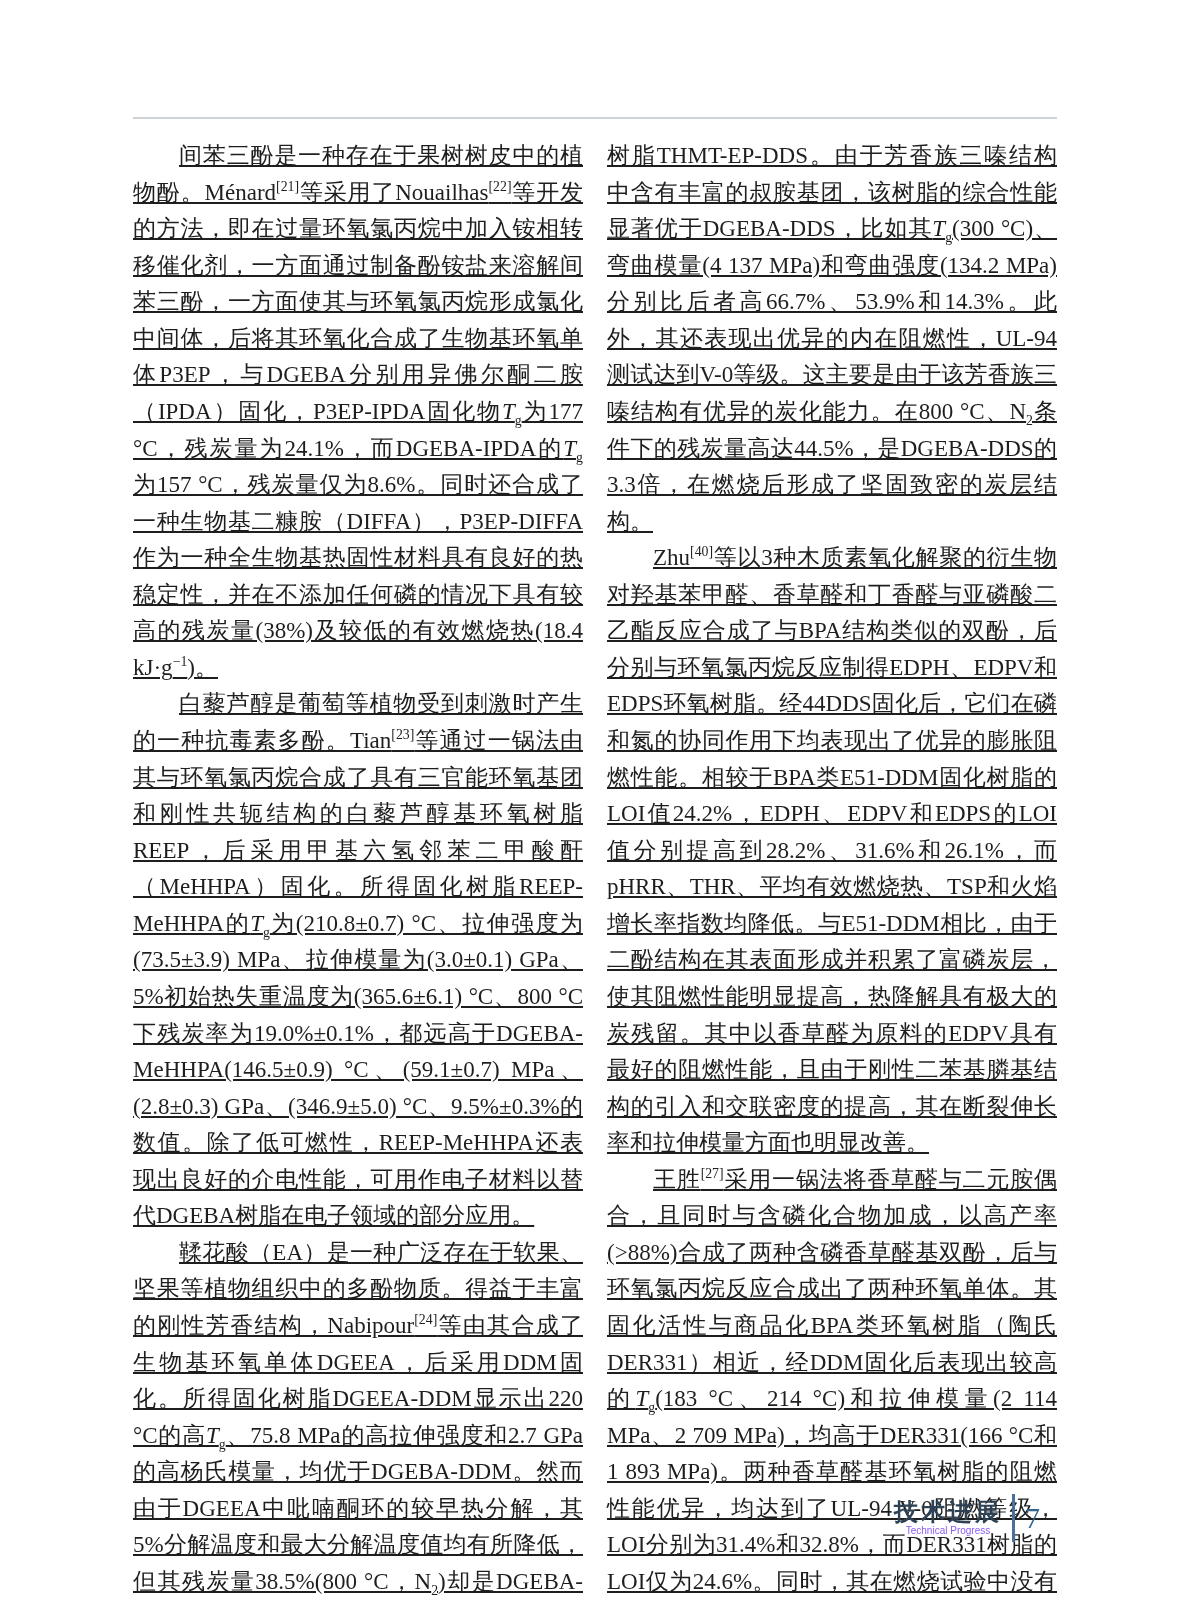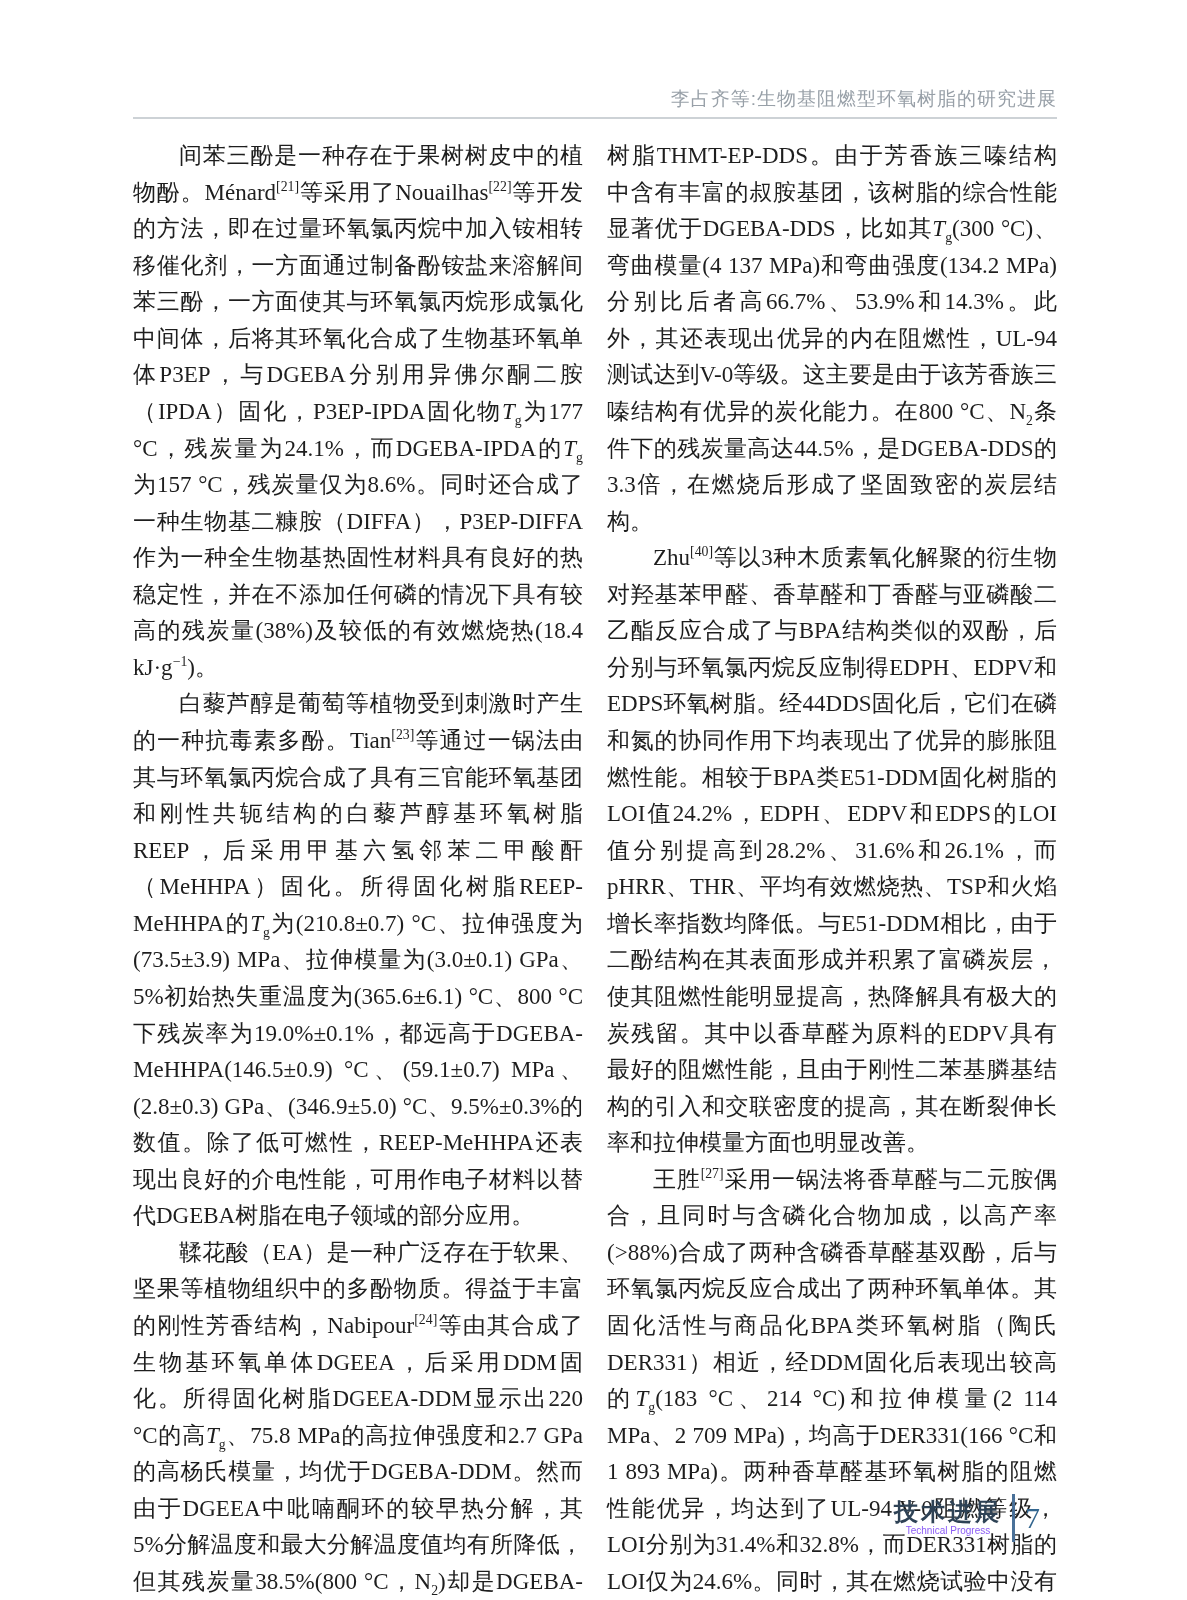--- a/index.html
+++ b/index.html
@@ -17,21 +17,21 @@
     position:absolute;top:117px;left:133px;width:924px;height:0;
     border-top:2px solid #cdd2d6;
   }
   .content{
     position:absolute;top:138px;left:133px;width:924px;
     display:flex;gap:24px;
   }
   .col{
     width:450px;font-size:23px;line-height:1.59;text-align:justify;
   }
-  .col p{margin:0;text-indent:2em;}
+  .col p{margin:0;text-indent:2em;text-decoration:underline;}
   .col p.noindent{text-indent:0;}
   .col sup{font-size:0.60em;line-height:0;}
   .col sub{font-size:0.60em;line-height:0;}
   .footer{
     position:absolute;top:1494px;right:147px;
     display:flex;align-items:center;
   }
   .f-labels{text-align:center;margin-right:10px;}
   .f-cn{
     font-family:"Liberation Sans","DejaVu Sans",sans-serif;
@@ -43,21 +43,20 @@
   }
   .f-bar{width:3px;height:48px;background:#4a7199;margin-right:10px;}
   .f-num{
     font-size:30px;color:#33668f;font-family:"Liberation Serif","DejaVu Serif",serif;
   }
 </style>
 </head>
 <body>
 
 <div class="page">
-  <div class="running-head">李占齐等:生物基阻燃型环氧树脂的研究进展</div>
   <div class="head-rule"></div>
 
   <div class="content">
     <div class="col">
         <p>间苯三酚是一种存在于果树树皮中的植物酚。Ménard<sup>[21]</sup>等采用了Nouailhas<sup>[22]</sup>等开发的方法，即在过量环氧氯丙烷中加入铵相转移催化剂，一方面通过制备酚铵盐来溶解间苯三酚，一方面使其与环氧氯丙烷形成氯化中间体，后将其环氧化合成了生物基环氧单体P3EP，与DGEBA分别用异佛尔酮二胺（IPDA）固化，P3EP-IPDA固化物<i>T</i><sub>g</sub>为177 °C，残炭量为24.1%，而DGEBA-IPDA的<i>T</i><sub>g</sub>为157 °C，残炭量仅为8.6%。同时还合成了一种生物基二糠胺（DIFFA），P3EP-DIFFA作为一种全生物基热固性材料具有良好的热稳定性，并在不添加任何磷的情况下具有较高的残炭量(38%)及较低的有效燃烧热(18.4 kJ·g<sup>−1</sup>)。</p>
         <p>白藜芦醇是葡萄等植物受到刺激时产生的一种抗毒素多酚。Tian<sup>[23]</sup>等通过一锅法由其与环氧氯丙烷合成了具有三官能环氧基团和刚性共轭结构的白藜芦醇基环氧树脂REEP，后采用甲基六氢邻苯二甲酸酐（MeHHPA）固化。所得固化树脂REEP-MeHHPA的<i>T</i><sub>g</sub>为(210.8±0.7) °C、拉伸强度为(73.5±3.9) MPa、拉伸模量为(3.0±0.1) GPa、5%初始热失重温度为(365.6±6.1) °C、800 °C下残炭率为19.0%±0.1%，都远高于DGEBA-MeHHPA(146.5±0.9) °C、(59.1±0.7) MPa、(2.8±0.3) GPa、(346.9±5.0) °C、9.5%±0.3%的数值。除了低可燃性，REEP-MeHHPA还表现出良好的介电性能，可用作电子材料以替代DGEBA树脂在电子领域的部分应用。</p>
         <p>鞣花酸（EA）是一种广泛存在于软果、坚果等植物组织中的多酚物质。得益于丰富的刚性芳香结构，Nabipour<sup>[24]</sup>等由其合成了生物基环氧单体DGEEA，后采用DDM固化。所得固化树脂DGEEA-DDM显示出220 °C的高<i>T</i><sub>g</sub>、75.8 MPa的高拉伸强度和2.7 GPa的高杨氏模量，均优于DGEBA-DDM。然而由于DGEEA中吡喃酮环的较早热分解，其5%分解温度和最大分解温度值均有所降低，但其残炭量38.5%(800 °C，N<sub>2</sub>)却是DGEBA-DDM数值的2.7倍，而THR和pHRR值则分别下降70.1%和84.9%，显示出出色的阻燃性。此外，它还表现出优异的内在阻燃性：pHRR值显著降低(77.7 W·g)、LOI值显著改善(40.0%)、垂直燃烧试验中可以自熄，UL-94测试达到了V-0等级。</p>
       </div>
     <div class="col">
         <p class="noindent">树脂THMT-EP-DDS。由于芳香族三嗪结构中含有丰富的叔胺基团，该树脂的综合性能显著优于DGEBA-DDS，比如其<i>T</i><sub>g</sub>(300 °C)、弯曲模量(4 137 MPa)和弯曲强度(134.2 MPa)分别比后者高66.7%、53.9%和14.3%。此外，其还表现出优异的内在阻燃性，UL-94测试达到V-0等级。这主要是由于该芳香族三嗪结构有优异的炭化能力。在800 °C、N<sub>2</sub>条件下的残炭量高达44.5%，是DGEBA-DDS的3.3倍，在燃烧后形成了坚固致密的炭层结构。</p>

